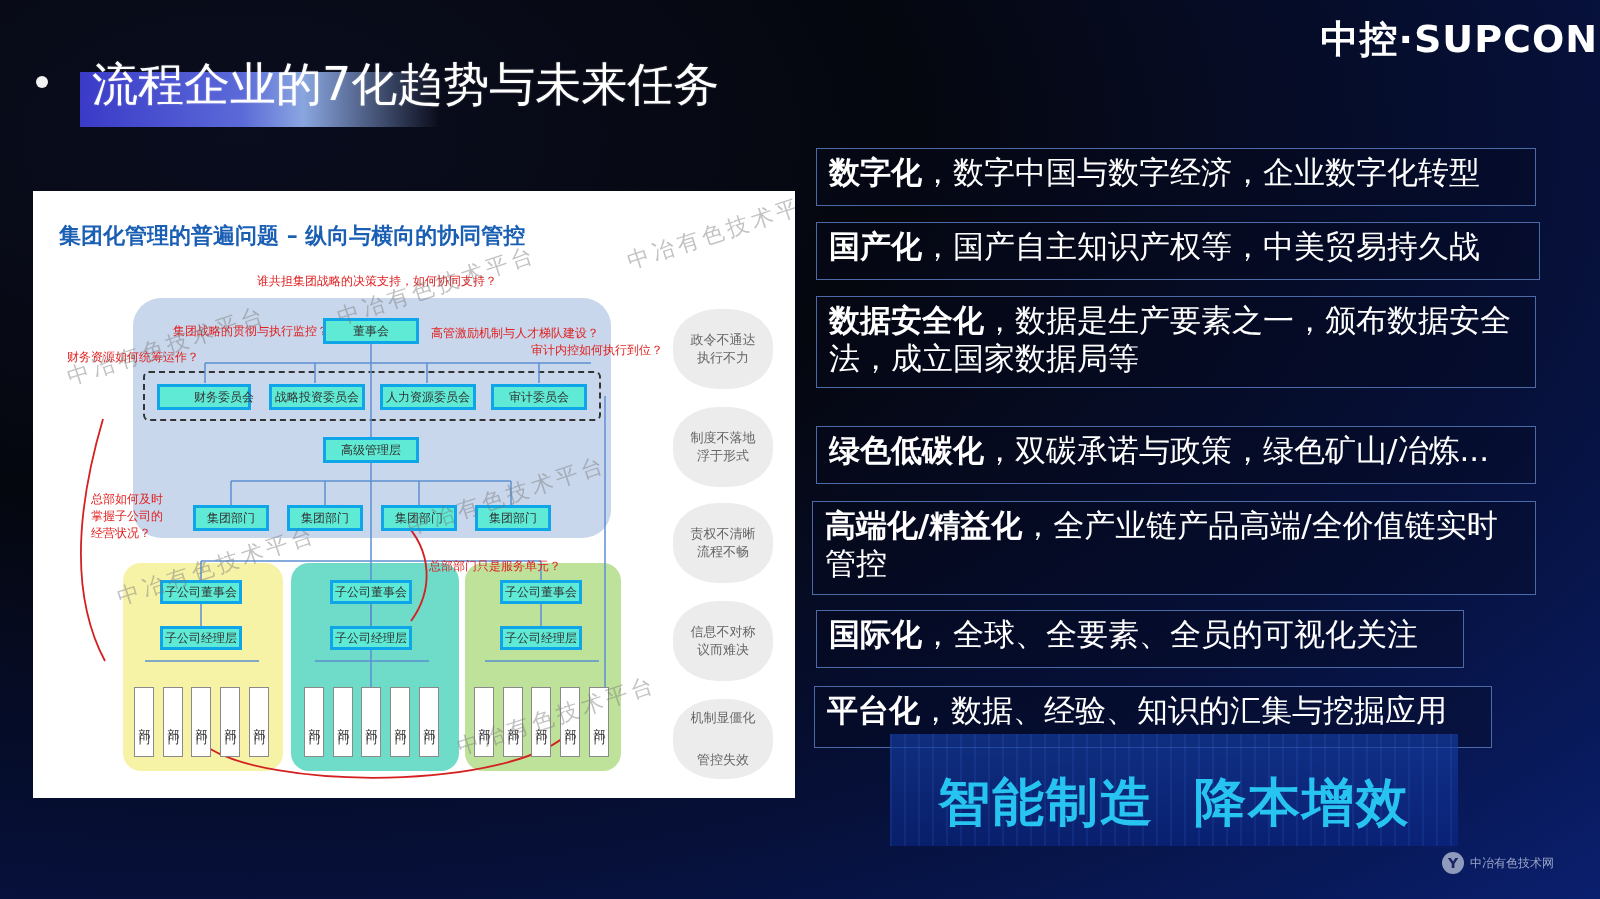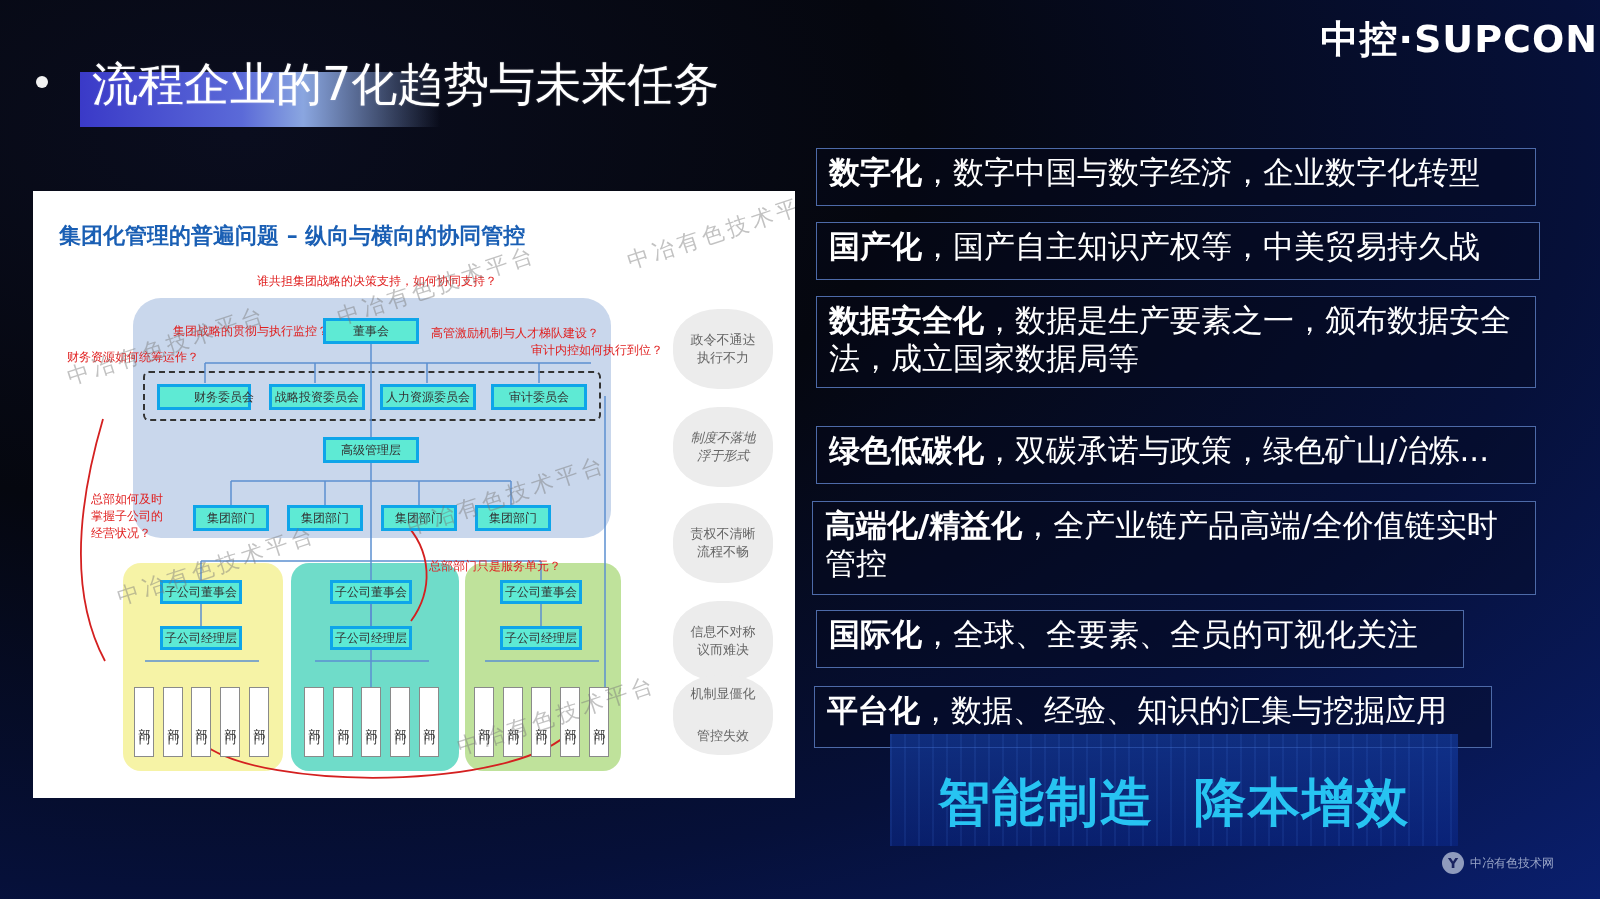--- a/index.html
+++ b/index.html
@@ -201,33 +201,33 @@
     <div class="vnode" style="left:441px;top:496px;">部门</div>
     <div class="vnode" style="left:470px;top:496px;">部门</div>
     <div class="vnode" style="left:498px;top:496px;">部门</div>
     <div class="vnode" style="left:527px;top:496px;">部门</div>
     <div class="vnode" style="left:556px;top:496px;">部门</div>
 
     <div class="cloud" style="top:118px;">
       <span>政令不通达</span>
       <span>执行不力</span>
     </div>
-    <div class="cloud" style="top:216px;font-style:italic;">
+    <div class="cloud" style="top:216px;">
       <span>制度不落地</span>
       <span>浮于形式</span>
     </div>
     <div class="cloud" style="top:312px;">
       <span>责权不清晰</span>
       <span>流程不畅</span>
     </div>
     <div class="cloud" style="top:410px;">
       <span>信息不对称</span>
       <span>议而难决</span>
     </div>
-    <div class="cloud" style="top:484px;gap:24px;">
+    <div class="cloud" style="top:508px;gap:24px;">
       <span>机制显僵化</span>
       <span>管控失效</span>
     </div>
 
     <div class="wm" style="left:590px;top:24px;">中冶有色技术平台</div>
     <div class="wm" style="left:300px;top:80px;">中冶有色技术平台</div>
     <div class="wm" style="left:30px;top:140px;">中冶有色技术平台</div>
     <div class="wm" style="left:370px;top:290px;">中冶有色技术平台</div>
     <div class="wm" style="left:80px;top:360px;">中冶有色技术平台</div>
     <div class="wm" style="left:420px;top:510px;">中冶有色技术平台</div>

